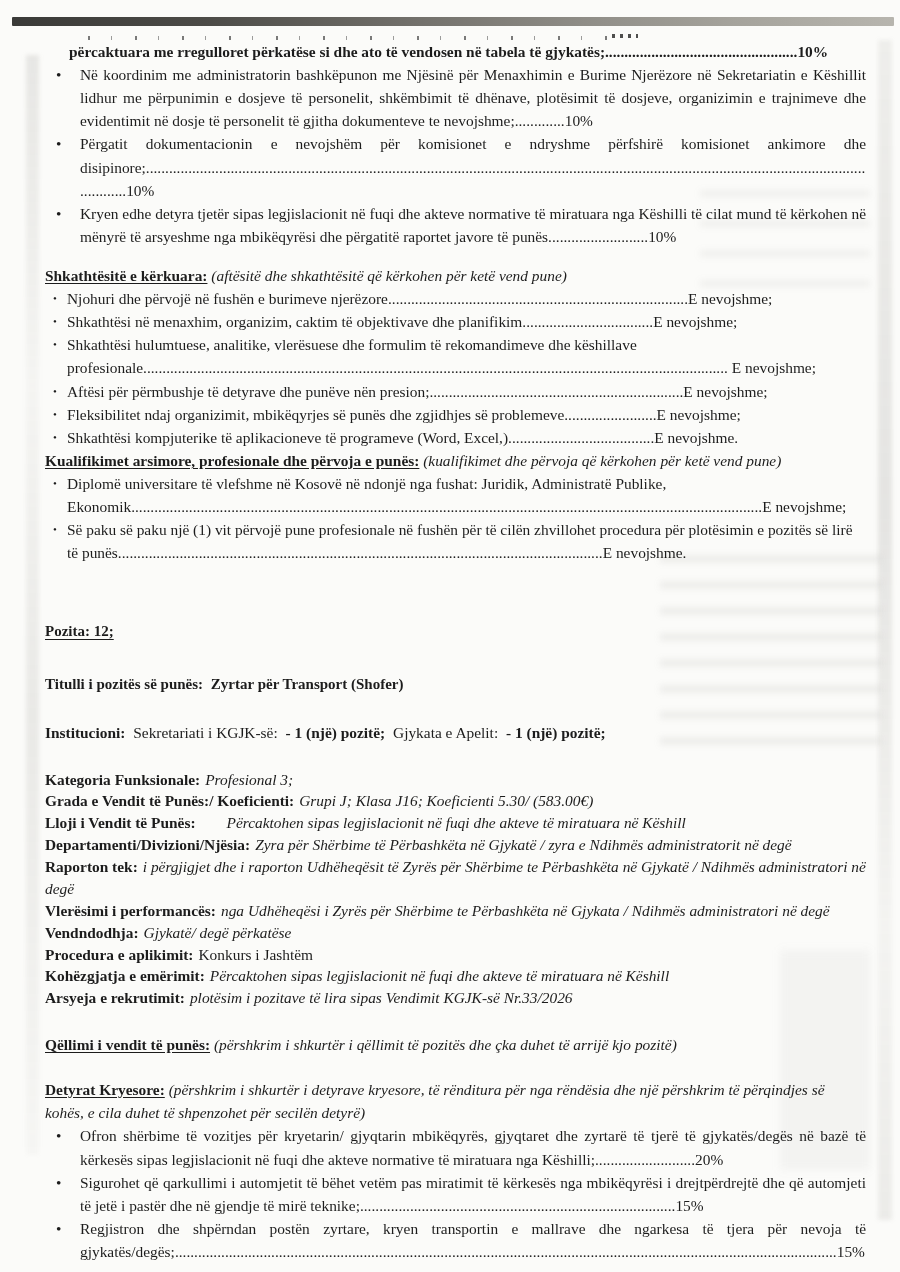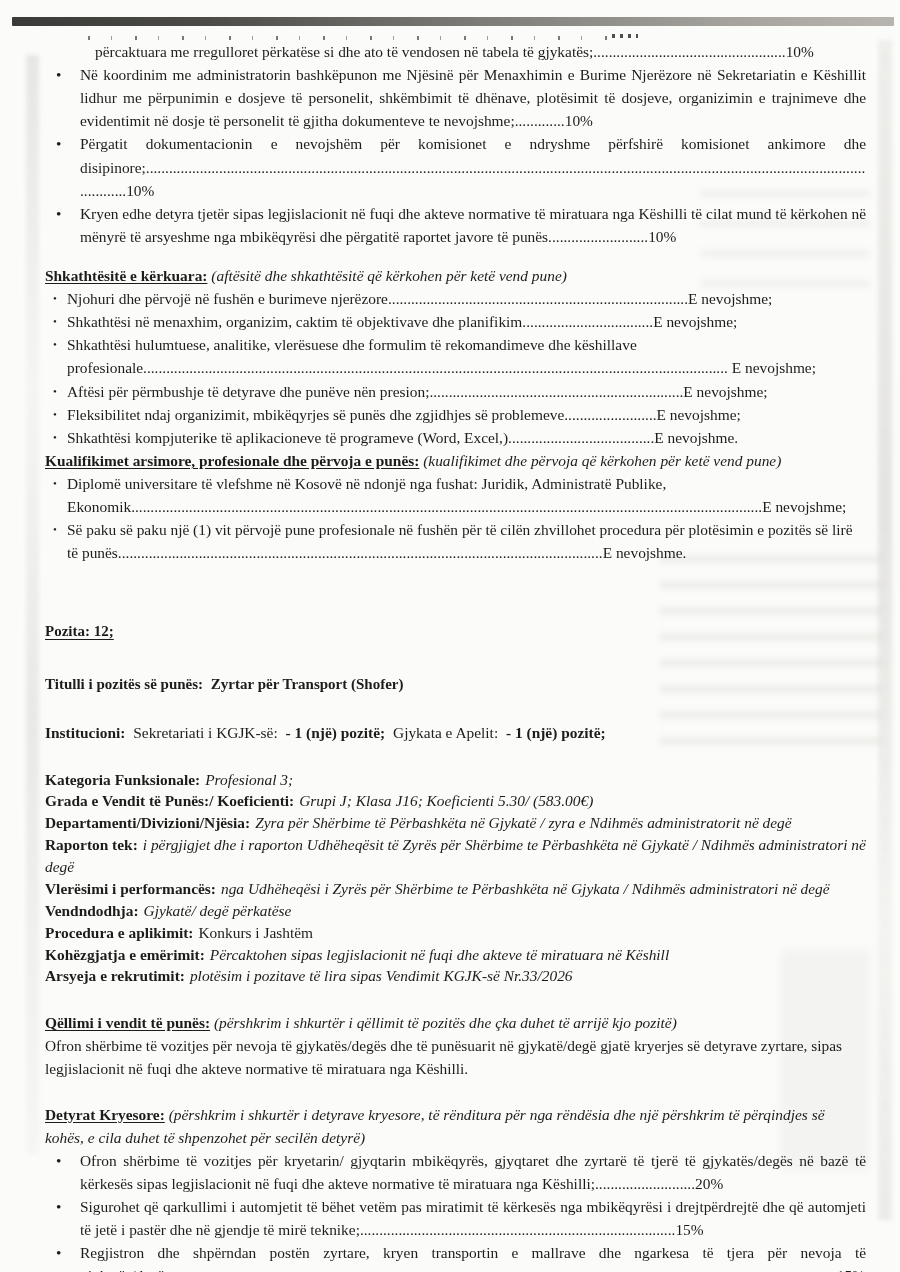--- a/index.html
+++ b/index.html
@@ -46,21 +46,21 @@
     background:repeating-linear-gradient(180deg,rgba(120,118,112,.10) 0 8px,transparent 8px 26px);
     filter:blur(3px);}
   .blot2{position:absolute;top:190px;left:700px;width:170px;height:120px;
     background:repeating-linear-gradient(180deg,rgba(120,118,112,.08) 0 7px,transparent 7px 30px);
     filter:blur(3px);}
   .blot3{position:absolute;top:950px;left:780px;width:90px;height:220px;
     background:rgba(125,123,117,.06);filter:blur(5px);}
   
   .justify{text-align:justify;overflow-wrap:anywhere;}
   .leader{overflow-wrap:anywhere;}
-  .intro-line{margin-left:50px;}
+  .intro-line{margin-left:24px;font-weight:bold;}
   .blist{margin:0;padding:0;list-style:none;}
   .blist li{display:flex;align-items:flex-start;}
   .blist .bullet{flex:0 0 auto;width:24px;margin-left:11px;text-align:left;}
   .blist .btxt{flex:1 1 auto;}
   .slist .bullet{width:14px;margin-left:8px;font-size:11px;line-height:2.1;}
   .heading{font-weight:bold;text-decoration:underline;text-underline-offset:2px;}
   .note{font-style:italic;}
   .sec{margin-top:16px;}
   .pozita{font-size:15px;font-weight:bold;text-decoration:underline;text-underline-offset:2.5px;margin-top:56px;}
   .title-line{margin-top:30px;font-weight:bold;font-size:15px;}
@@ -167,20 +167,23 @@
   </div>
 
   <div class="fields">
     <div class="field">
       <span class="label">Kategoria Funksionale:</span><span class="val-i">Profesional 3;</span>
     </div>
     <div class="field">
       <span class="label">Grada e Vendit të Punës:/ Koeficienti:</span><span class="val-i">Grupi J; Klasa J16; Koeficienti 5.30/ (583.00€)</span>
     </div>
     <div class="field">
+      <span class="label">Lloji i Vendit të Punës:</span><span class="val-i gap">Përcaktohen sipas legjislacionit në fuqi dhe akteve të miratuara në Këshill</span>
+    </div>
+    <div class="field">
       <span class="label">Departamenti/Divizioni/Njësia:</span><span class="val-i">Zyra për Shërbime të Përbashkëta në Gjykatë / zyra e Ndihmës administratorit në degë</span>
     </div>
     <div class="field">
       <span class="label">Raporton tek:</span><span class="val-i">i përgjigjet dhe i raporton Udhëheqësit të Zyrës për Shërbime te Përbashkëta në Gjykatë / Ndihmës administratori në degë</span>
     </div>
     <div class="field">
       <span class="label">Vlerësimi i performancës:</span><span class="val-i">nga Udhëheqësi i Zyrës për Shërbime te Përbashkëta në Gjykata / Ndihmës administratori në degë</span>
     </div>
     <div class="field">
       <span class="label">Vendndodhja:</span><span class="val-i">Gjykatë/ degë përkatëse</span>
@@ -194,21 +197,20 @@
     <div class="field">
       <span class="label">Arsyeja e rekrutimit:</span><span class="val-i">plotësim i pozitave të lira sipas Vendimit KGJK-së Nr.33/2026</span>
     </div>
   </div>
 
   <div class="purpose">
     <div>
       <span class="heading">Qëllimi i vendit të punës:</span>
       <span class="note">(përshkrim i shkurtër i qëllimit të pozitës dhe çka duhet të arrijë kjo pozitë)</span>
     </div>
-    <div>Ofron shërbime të vozitjes për nevoja të gjykatës/degës dhe të punësuarit në gjykatë/degë gjatë kryerjes së detyrave zyrtare, sipas legjislacionit në fuqi dhe akteve normative të miratuara nga Këshilli.</div>
   </div>
 
   <div class="duties">
     <div>
       <span class="heading">Detyrat Kryesore:</span>
       <span class="note">(përshkrim i shkurtër i detyrave kryesore, të rënditura për nga rëndësia dhe një përshkrim të përqindjes së kohës, e cila duhet të shpenzohet për secilën detyrë)</span>
     </div>
     <ul class="blist">
       <li>
         <span class="bullet">•</span>

